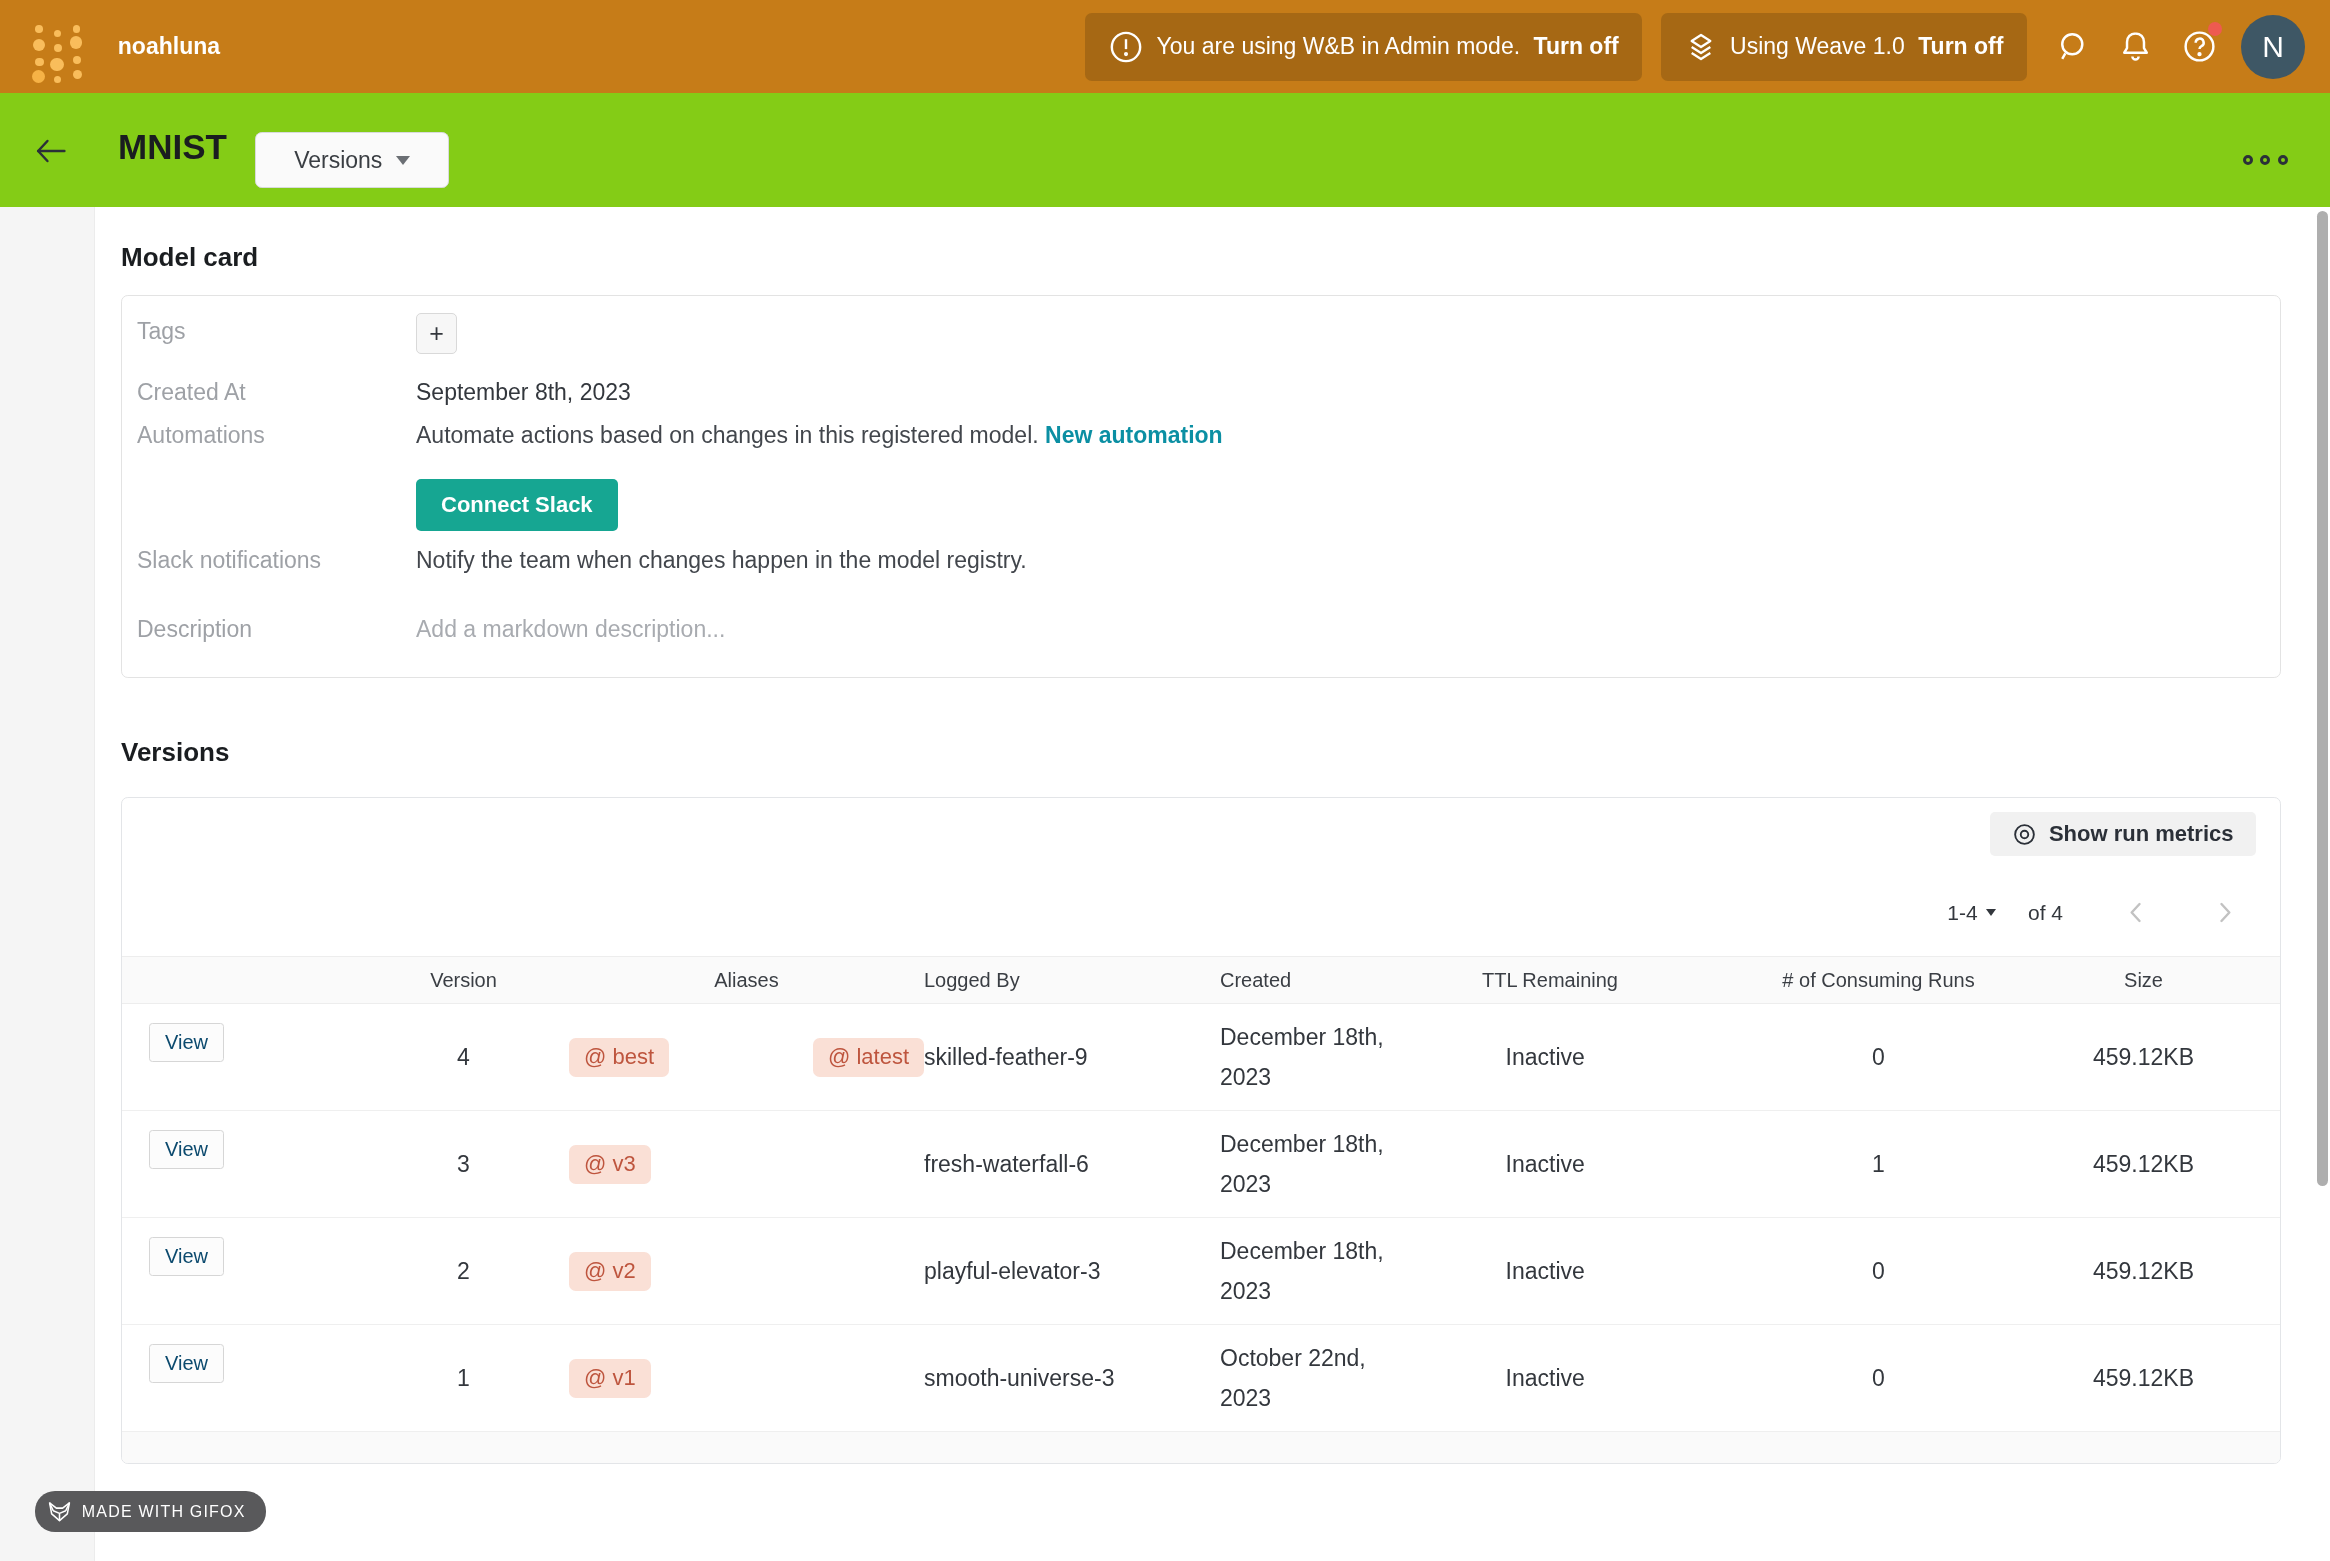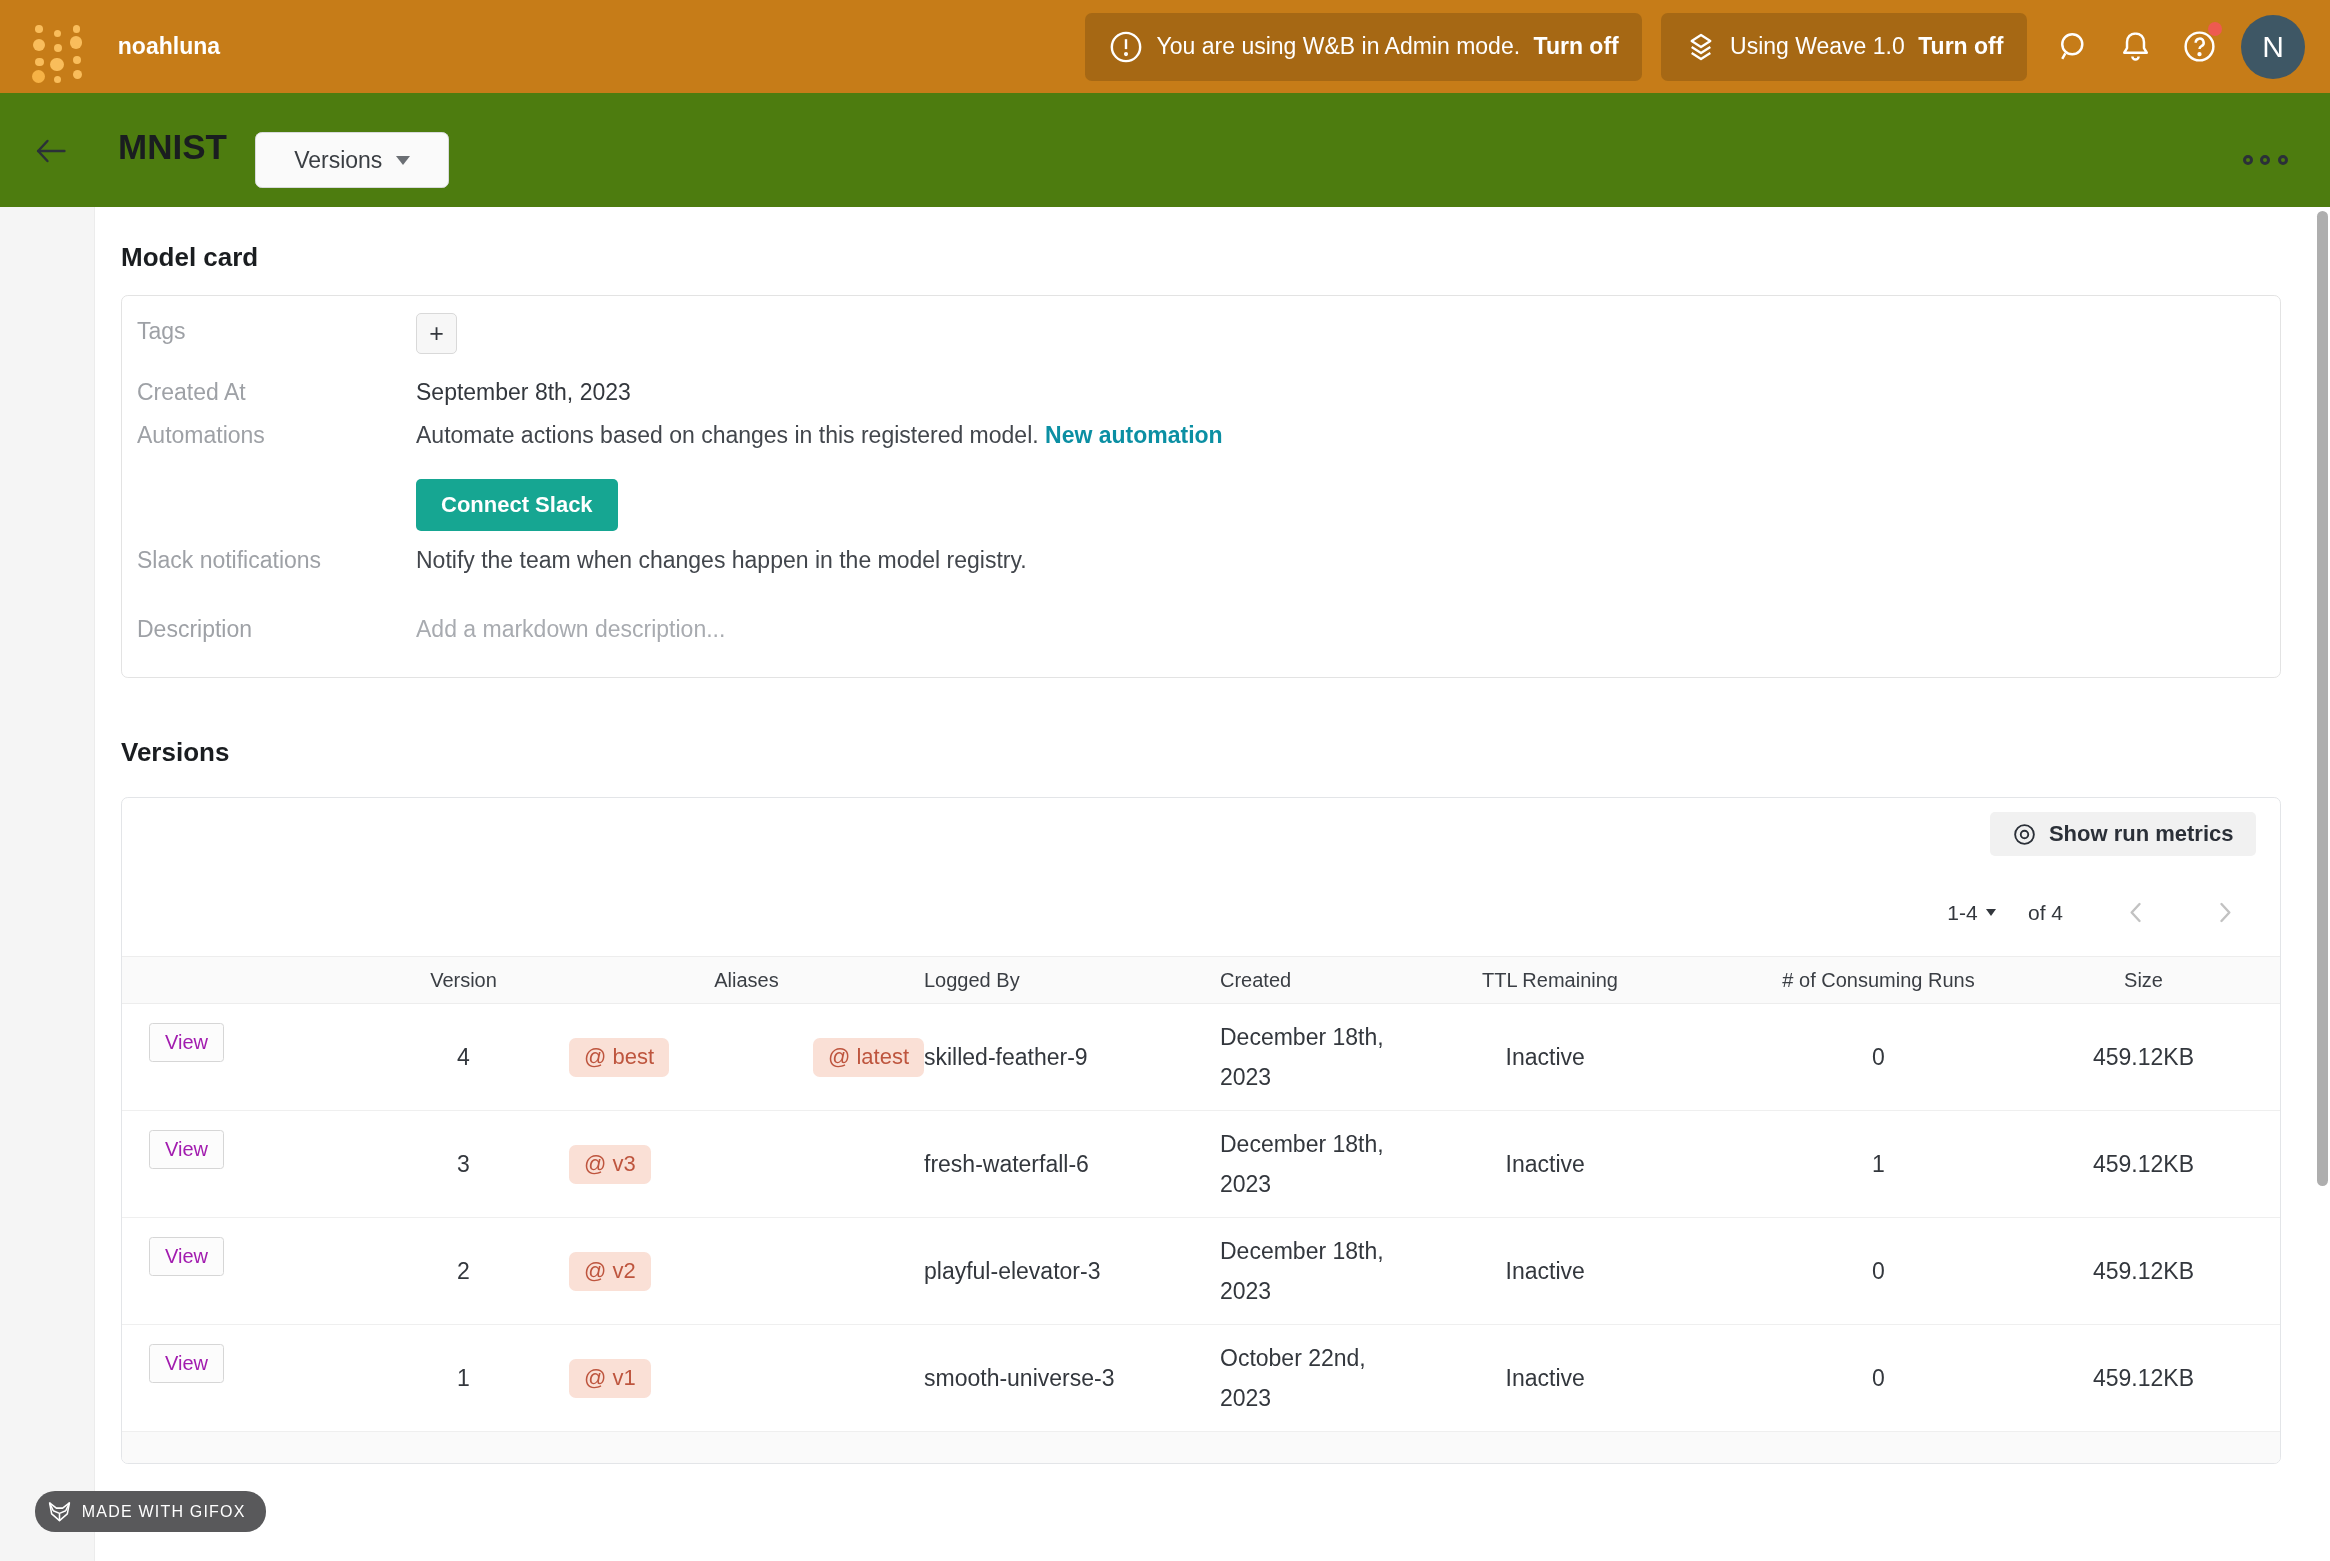--- a/index.html
+++ b/index.html
@@ -17,21 +17,21 @@
          padding:0 23.6px;color:#ffffff;font-size:23px;gap:13.5px;flex:none;}
   .tpill .bold{font-weight:700;cursor:pointer;}
   .tpill + .tpill{margin-left:18.6px;}
   .ticon{width:39px;height:39px;display:flex;align-items:center;justify-content:center;flex:none;
          margin-left:25px;cursor:pointer;position:relative;}
   .avatar{width:64px;height:64px;border-radius:50%;background:#3E5765;color:#fff;font-size:30px;
           display:flex;align-items:center;justify-content:center;margin-left:22px;flex:none;cursor:pointer;}
   .red-dot{position:absolute;right:-3.4px;top:-5px;width:14.4px;height:14.4px;border-radius:50%;background:#EE5A50;}
 
   
-  .header{position:absolute;left:0;top:93px;width:2330px;height:114px;background:#4d7c0f;}
+  .header{position:absolute;left:0;top:93px;width:2330px;height:114px;background:#84cc16;}
   .back-arrow{position:absolute;left:32px;top:41px;cursor:pointer;}
   .page-title{position:absolute;left:118px;top:34px;font-size:35px;font-weight:700;color:#1A1D20;}
   .versions-dd{position:absolute;left:255px;top:39px;width:194px;height:56px;background:#FAFAFA;
                border:0.8px solid #D8DADC;border-radius:6.8px;display:flex;align-items:center;justify-content:center;
                gap:13.5px;font-size:23px;color:#3A3E43;cursor:pointer;box-sizing:border-box;}
   .dd-caret{width:0;height:0;border-left:7.6px solid transparent;border-right:7.6px solid transparent;
             border-top:9.3px solid #6B6F74;}
   .kebab{position:absolute;right:42px;top:62px;display:flex;gap:7.6px;cursor:pointer;}
   .kebab i{width:10px;height:10px;border:3px solid #2B3038;border-radius:50%;box-sizing:border-box;display:block;}
 
@@ -76,21 +76,21 @@
   .vtable{margin-top:29px;display:flex;flex-direction:column;flex:1;}
   .thead,.trow{display:grid;grid-template-columns:236px 211px 355px 279px 279px 270px 253px 277px;}
   .thead{height:46px;background:#FAFAFA;border-top:0.8px solid #EDEDED;border-bottom:0.8px solid #EDEDED;
          align-items:center;font-size:20px;color:#3A3E44;}
   .th{text-align:center;}
   .th.left{text-align:left;}
   .trow{min-height:106px;border-bottom:0.8px solid #EFEFEF;align-items:center;font-size:23px;color:#33373D;}
   .cell{display:flex;align-items:center;}
   .c-view{padding-left:27px;align-self:flex-start;margin-top:18.6px;}
   .view-btn{height:39px;padding:0 15px;border:0.8px solid #D6D6D6;border-radius:3.4px;background:#FCFCFC;
-            font-size:20px;color:#a21caf;font-family:inherit;cursor:pointer;}
+            font-size:20px;color:#0c4a6e;font-family:inherit;cursor:pointer;}
   .c-version{justify-content:center;}
   .c-aliases{justify-content:space-between;gap:11.8px;}
   .pill{background:#FAE0D6;color:#BE553E;border-radius:6.8px;padding:6.8px 15px;font-size:22px;white-space:nowrap;}
   .c-logged{text-align:left;}
   .c-created{padding-left:17px;}
   .created-text{display:inline-block;width:169px;line-height:1.75;}
   .c-ttl{padding-left:23.6px;}
   .c-runs,.c-size{justify-content:center;}
   .vc-footer{flex:1;background:#FAFAFA;}
 

